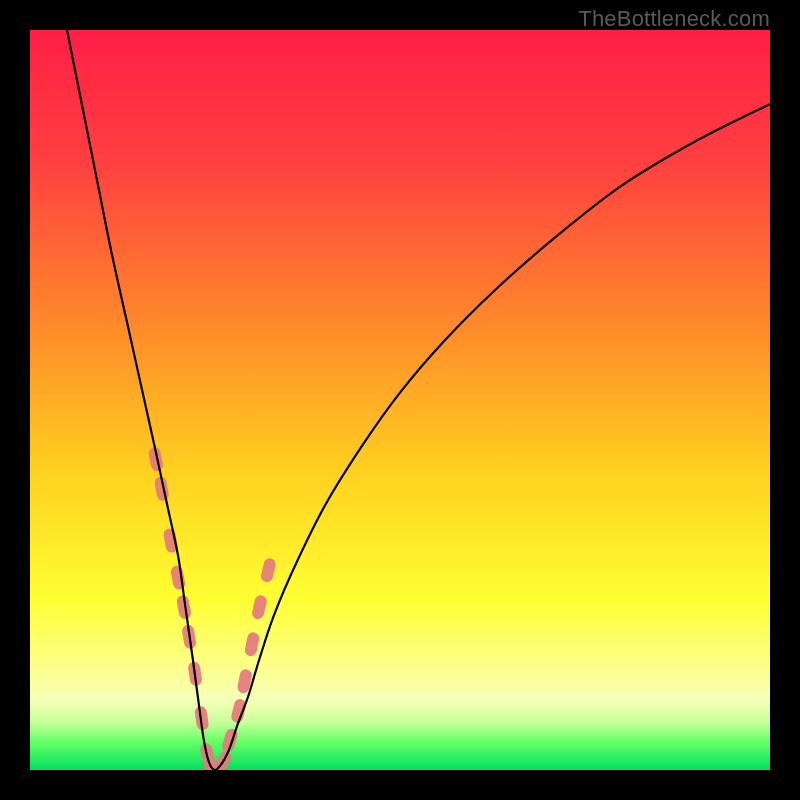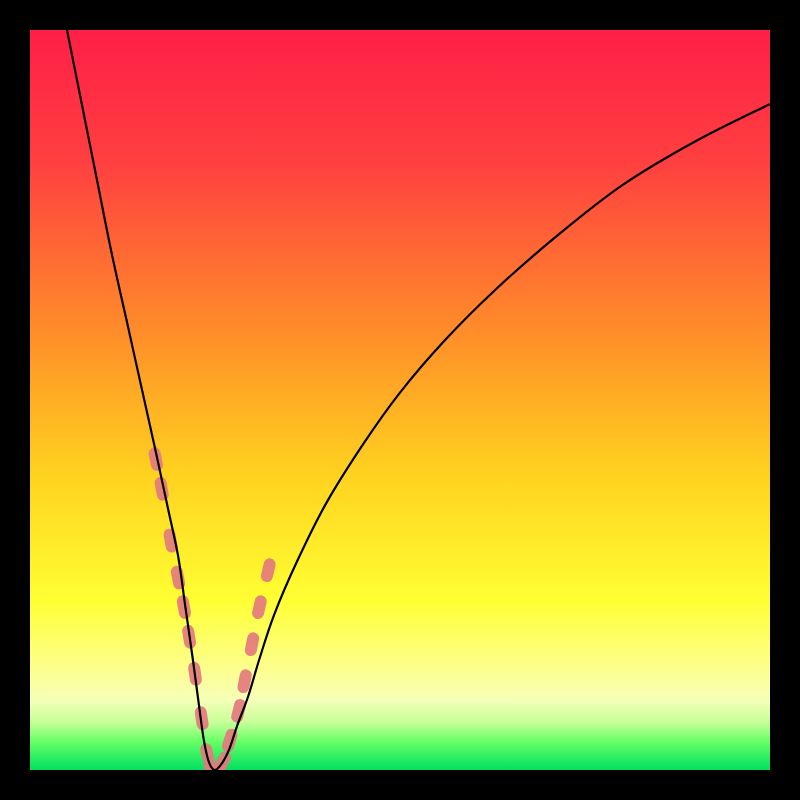--- a/index.html
+++ b/index.html
@@ -85,13 +85,14 @@
           <rect x="-12" y="-6" width="24" height="12" rx="6" ry="6" fill="#e47a7e" fill-opacity="0.92" transform="translate(208.68 680.80) rotate(-76.0)"></rect>
           <rect x="-12" y="-6" width="24" height="12" rx="6" ry="6" fill="#e47a7e" fill-opacity="0.92" transform="translate(214.60 651.20) rotate(-78.7)"></rect>
           <rect x="-12" y="-6" width="24" height="12" rx="6" ry="6" fill="#e47a7e" fill-opacity="0.92" transform="translate(222.00 614.20) rotate(-78.7)"></rect>
           <rect x="-12" y="-6" width="24" height="12" rx="6" ry="6" fill="#e47a7e" fill-opacity="0.92" transform="translate(229.40 577.20) rotate(-77.6)"></rect>
           <rect x="-12" y="-6" width="24" height="12" rx="6" ry="6" fill="#e47a7e" fill-opacity="0.92" transform="translate(238.28 540.20) rotate(-76.5)"></rect>
         </g>
       <path id="main-curve" fill="none" stroke="#000000" stroke-width="2.2" d="M 37.00 0.00 C 39.47 12.33 46.87 49.33 51.80 74.00 C 56.73 98.67 61.67 123.33 66.60 148.00 C 71.53 172.67 76.47 198.57 81.40 222.00 C 86.33 245.43 91.27 266.40 96.20 288.60 C 101.13 310.80 106.07 333.00 111.00 355.20 C 115.93 377.40 121.48 402.07 125.80 421.80 C 130.12 441.53 133.20 456.33 136.90 473.60 C 140.60 490.87 144.92 508.13 148.00 525.40 C 151.08 542.67 152.93 559.93 155.40 577.20 C 157.87 594.47 160.58 612.97 162.80 629.00 C 165.02 645.03 166.87 659.83 168.72 673.40 C 170.57 686.97 172.17 700.53 173.90 710.40 C 175.63 720.27 177.23 727.67 179.08 732.60 C 180.93 737.53 182.78 740.00 185.00 740.00 C 187.22 740.00 189.93 736.30 192.40 732.60 C 194.87 728.90 197.33 723.97 199.80 717.80 C 202.27 711.63 204.12 704.23 207.20 695.60 C 210.28 686.97 214.60 677.10 218.30 666.00 C 222.00 654.90 225.08 642.57 229.40 629.00 C 233.72 615.43 238.03 600.63 244.20 584.60 C 250.37 568.57 257.77 551.30 266.40 532.80 C 275.03 514.30 284.90 493.33 296.00 473.60 C 307.10 453.87 320.67 432.90 333.00 414.40 C 345.33 395.90 356.43 379.87 370.00 362.60 C 383.57 345.33 398.37 328.07 414.40 310.80 C 430.43 293.53 447.70 276.27 466.20 259.00 C 484.70 241.73 504.43 224.47 525.40 207.20 C 546.37 189.93 568.57 171.43 592.00 155.40 C 615.43 139.37 641.33 124.57 666.00 111.00 C 690.67 97.43 727.67 80.17 740.00 74.00 "></path>
     </svg>
   </div>
 
+  <div class="watermark">TheBottleneck.com</div>
 </div>
 
 </body></html>

